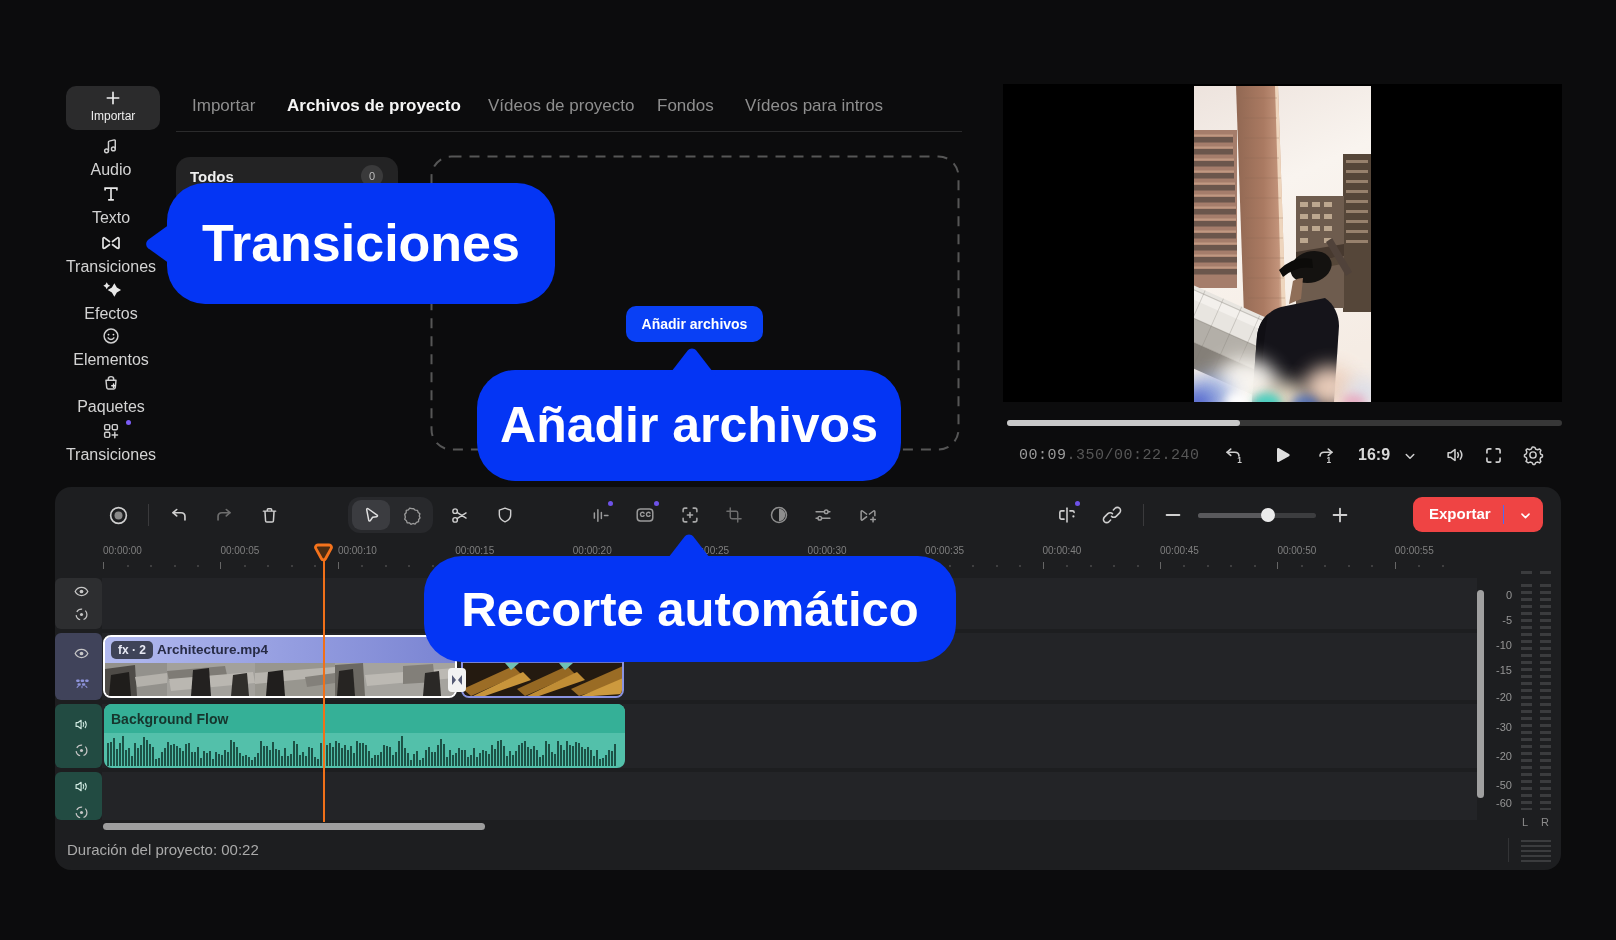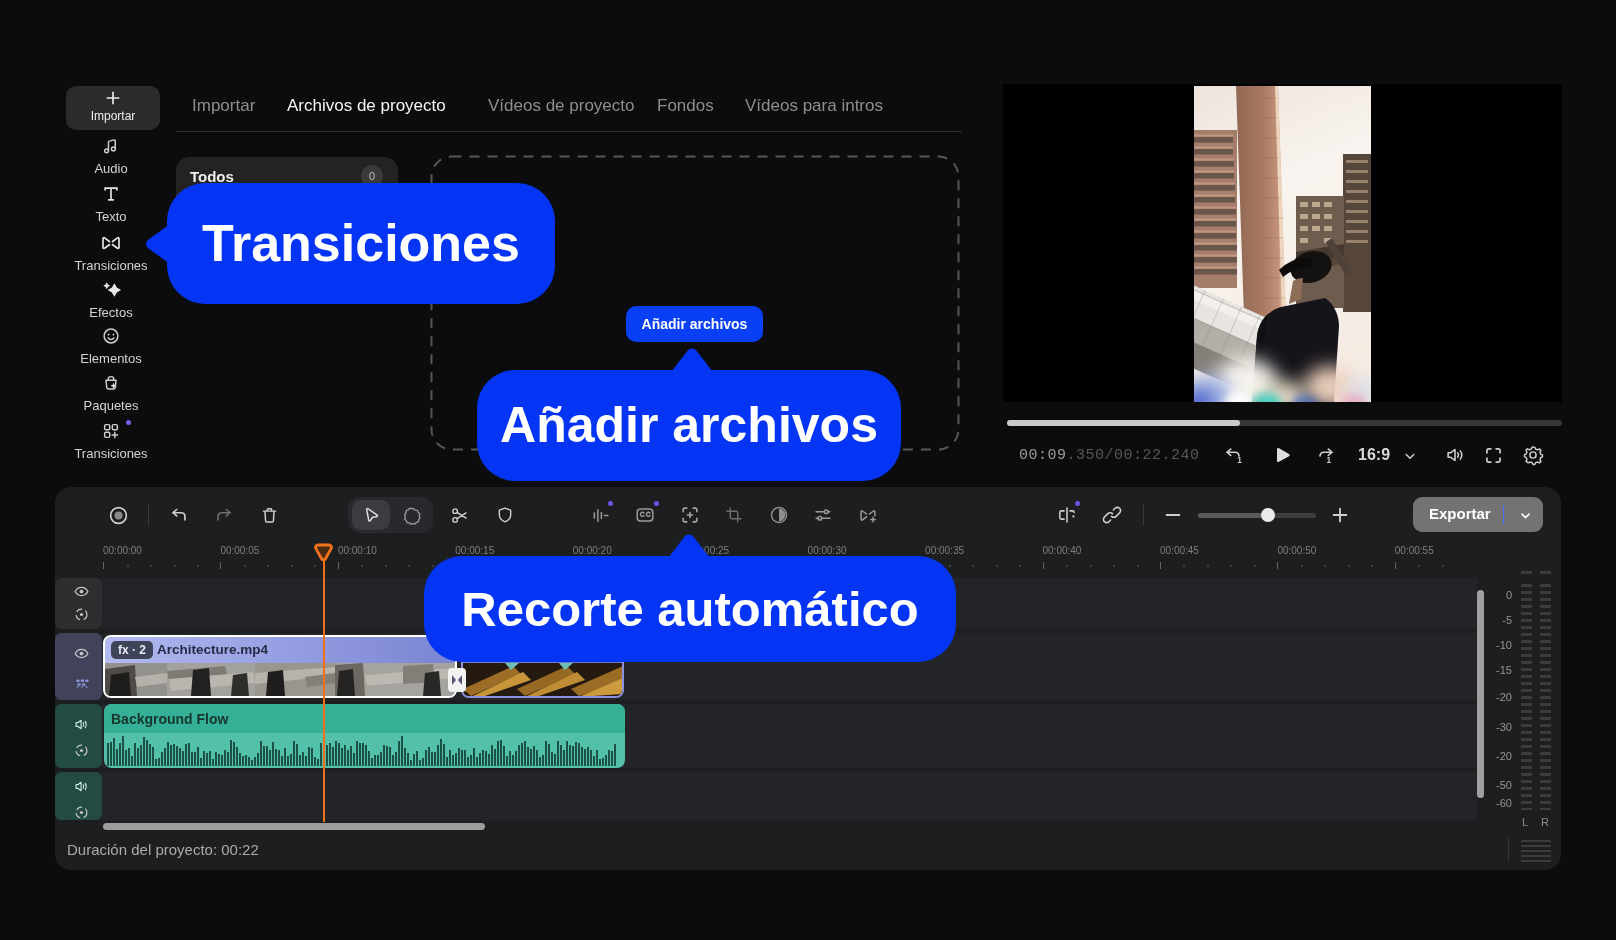--- a/index.html
+++ b/index.html
@@ -1,40 +1,40 @@
 <!DOCTYPE html>
 <html><head><meta charset="utf-8"><style>
 *{margin:0;padding:0;box-sizing:border-box}
 html,body{width:1616px;height:940px;background:#0c0c0d;overflow:hidden;font-family:"Liberation Sans",sans-serif}
 .abs{position:absolute}
 
 .imp-btn{left:66px;top:86px;width:94px;height:44px;background:#2b2b2c;border-radius:10px;color:#ededed;text-align:center}
 .imp-btn .lb{font-size:12px;margin-top:-2px}
 .side-item{width:110px;left:56px;text-align:center;color:#d7d7d7}
-.side-item .lb{font-size:13px;margin-top:1px;color:#d3d3d3}
+.side-item .lb{font-size:16px;margin-top:1px;color:#d3d3d3}
 
 .tab{top:96px;font-size:17px;color:#8e8e8e;white-space:nowrap}
-.tab.sel{color:#f5f5f5;font-weight:normal}
+.tab.sel{color:#f5f5f5;font-weight:bold}
 .tabline{left:176px;top:131px;width:786px;height:1px;background:#2b2b2c}
 .todos{left:176px;top:157px;width:222px;height:72px;background:#232324;border-radius:14px}
 .todos .t{position:absolute;left:14px;top:11px;font-size:15px;font-weight:bold;color:#efefef}
 .todos .b{position:absolute;left:185px;top:8px;width:22px;height:22px;border-radius:50%;background:#3a3a3b;color:#bdbdbd;font-size:11px;text-align:center;line-height:22px}
 .drop{left:430px;top:155px;width:530px;height:296px}
 .drop .t{position:absolute;left:0;right:0;top:103px;text-align:center;font-size:18px;color:#cbcbcb}
 .addbtn{left:626px;top:306px;width:137px;height:36px;background:#0940f5;border-radius:10px;color:#fff;font-size:14px;font-weight:bold;text-align:center;line-height:36px}
 
 .stage{left:1003px;top:84px;width:559px;height:318px;background:#000}
 .pbar1{left:1007px;top:420px;width:233px;height:6px;background:#c9c9c9;border-radius:3px;z-index:3}
 .pbar2{left:1007px;top:420px;width:555px;height:6px;background:#373737;border-radius:3px}
 .tc{left:1019px;top:447px;font-family:"Liberation Mono",monospace;font-size:15px;color:#575757;letter-spacing:.5px}
 .tc b{color:#9b9b9b;font-weight:normal}
 .ratio{left:1358px;top:446px;font-size:16px;font-weight:bold;color:#d8d8d8}
 
 .panel{left:55px;top:487px;width:1506px;height:383px;background:#1d1e20;border-radius:16px}
-.exportar{left:1413px;top:497px;width:130px;height:35px;background:#737373;border-radius:9px}
+.exportar{left:1413px;top:497px;width:130px;height:35px;background:#ef4444;border-radius:9px}
 .exportar .t{position:absolute;left:16px;top:8px;color:#fff;font-size:15px;font-weight:bold}
 .exportar .dv{position:absolute;left:90px;top:8px;width:1px;height:19px;background:#4a6bf7}
 .tooldiv{width:1px;height:22px;background:#3a3a3c;top:504px}
 .toolgroup{left:348px;top:497px;width:85px;height:36px;background:#28292c;border-radius:12px}
 .toolsel{left:352px;top:500px;width:38px;height:30px;background:#3b3c40;border-radius:9px}
 
 .rl{position:absolute;top:545px;font-size:10px;color:#7f7f7f;white-space:nowrap}
 .rt{position:absolute;top:562px;width:1px;height:7px;background:#666}
 .rd{position:absolute;top:565px;width:2px;height:2px;background:#4b4b4b;border-radius:50%}
 

